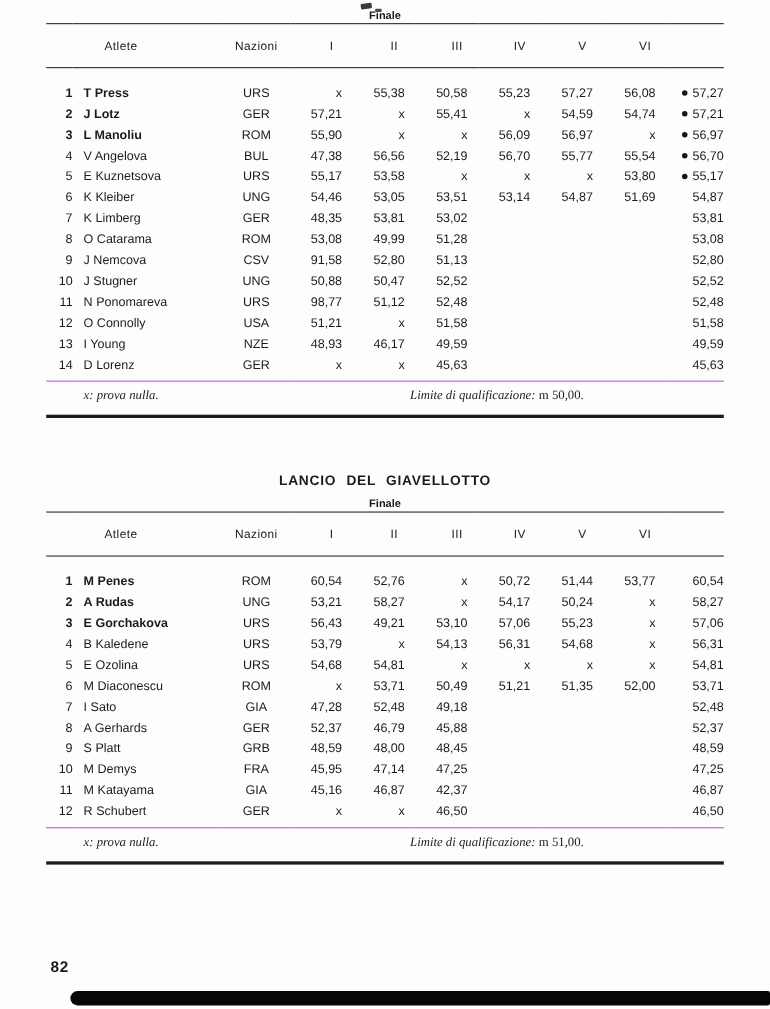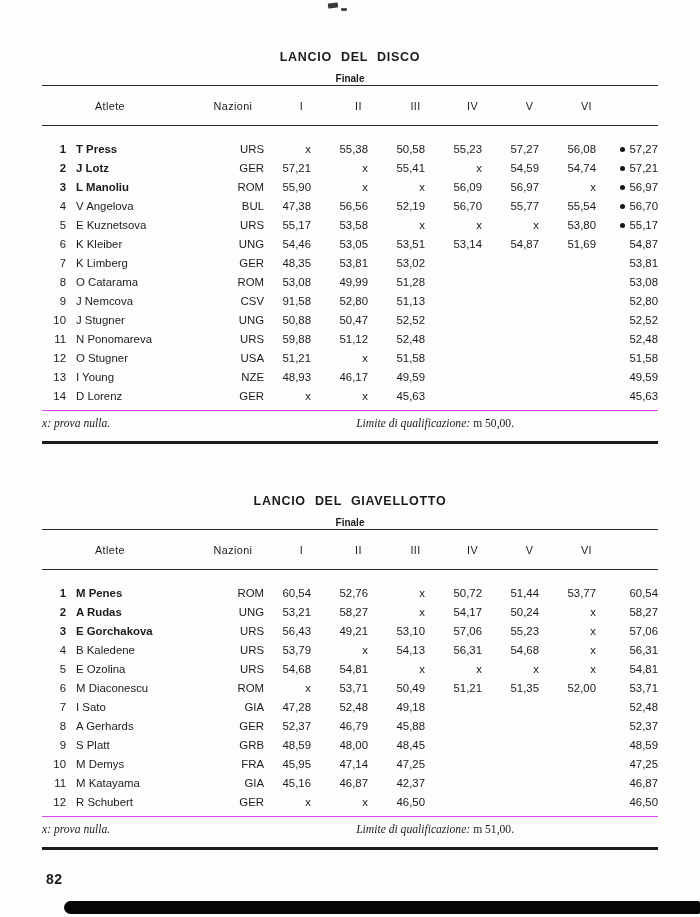--- a/index.html
+++ b/index.html
@@ -61,21 +61,21 @@
     padding: 3px 0;
     font-size: 11.4px;
     line-height: 13px;
     white-space: nowrap;
   }
   tbody tr:first-child td { padding-top: 17px; }
   tbody tr:last-child td  { padding-bottom: 7px; }
 
   td.c-rank   { text-align: right; }
   td.c-name   { text-align: left; padding-left: 10px; }
-  td.c-nation { text-align: right; }
+  td.c-nation { text-align: center; }
   td.c-att    { text-align: right; padding-right: 10px; }
   td.c-res    { text-align: right; }
 
   tr.bold td.c-rank, tr.bold td.c-name { font-weight: 700; }
 
   .bullet {
     display: inline-block;
     width: 5px;
     height: 5px;
     background: #151515;
@@ -84,20 +84,21 @@
     vertical-align: 1.5px;
   }
 
   .footnote {
     position: relative;
     margin-top: 5px;
     height: 16px;
     font-family: "Liberation Serif", "DejaVu Serif", serif;
     font-size: 11.6px;
     line-height: 15px;
+    margin-left: 34px;
   }
   .footnote .fn-left { position: absolute; left: 0; top: 0; font-style: italic; }
   .footnote .fn-center { position: absolute; left: 51%; top: 0; }
   .fn-center .it { font-style: italic; }
   .fn-center .val { font-style: normal; margin-left: 3px; }
 
   .rule-thick {
     margin-top: 9px;
     height: 3px;
     background: #1c1c1c;
@@ -135,21 +136,20 @@
 </head>
 <body>
 
 <div class="page">
   <div class="scan-mark-a"></div>
   <div class="scan-mark-b"></div>
 
   <div class="content">
 
     <section>
-      <h1 class="event-title">LANCIO DEL DISCO</h1>
       <h2 class="event-subtitle">Finale</h2>
 
       <table class="results">
         <colgroup>
           <col class="c-rank">
             <col class="c-name">
             <col class="c-nation">
           <col class="c-att">
             <col class="c-att">
             <col class="c-att">
@@ -290,31 +290,31 @@
               <td class="c-att">52,52</td>
               <td class="c-att"></td>
               <td class="c-att"></td>
               <td class="c-att"></td>
               <td class="c-res"><span class="">52,52</span></td>
             </tr>
             <tr>
               <td class="c-rank">11</td>
               <td class="c-name">N Ponomareva</td>
               <td class="c-nation">URS</td>
-              <td class="c-att">59,88</td>
+              <td class="c-att">98,77</td>
               <td class="c-att">51,12</td>
               <td class="c-att">52,48</td>
               <td class="c-att"></td>
               <td class="c-att"></td>
               <td class="c-att"></td>
               <td class="c-res"><span class="">52,48</span></td>
             </tr>
             <tr>
               <td class="c-rank">12</td>
-              <td class="c-name">O Stugner</td>
+              <td class="c-name">O Connolly</td>
               <td class="c-nation">USA</td>
               <td class="c-att">51,21</td>
               <td class="c-att">x</td>
               <td class="c-att">51,58</td>
               <td class="c-att"></td>
               <td class="c-att"></td>
               <td class="c-att"></td>
               <td class="c-res"><span class="">51,58</span></td>
             </tr>
             <tr>

